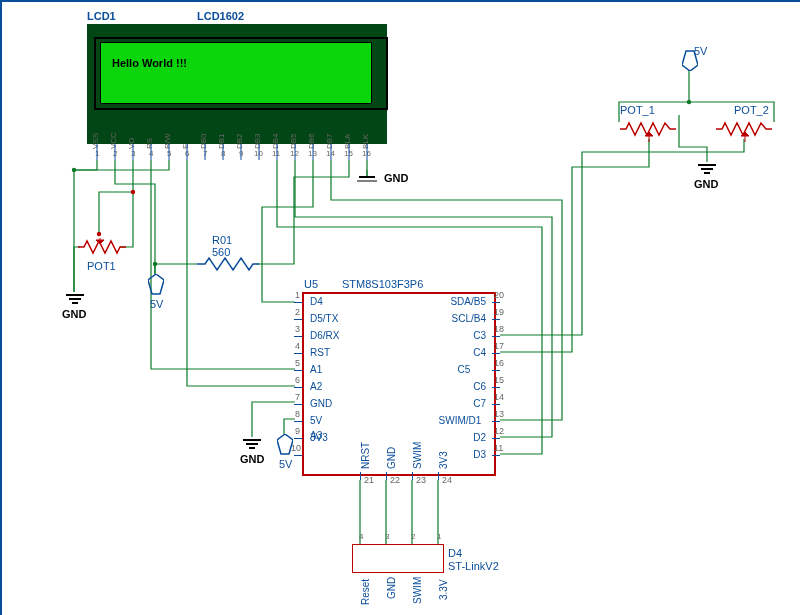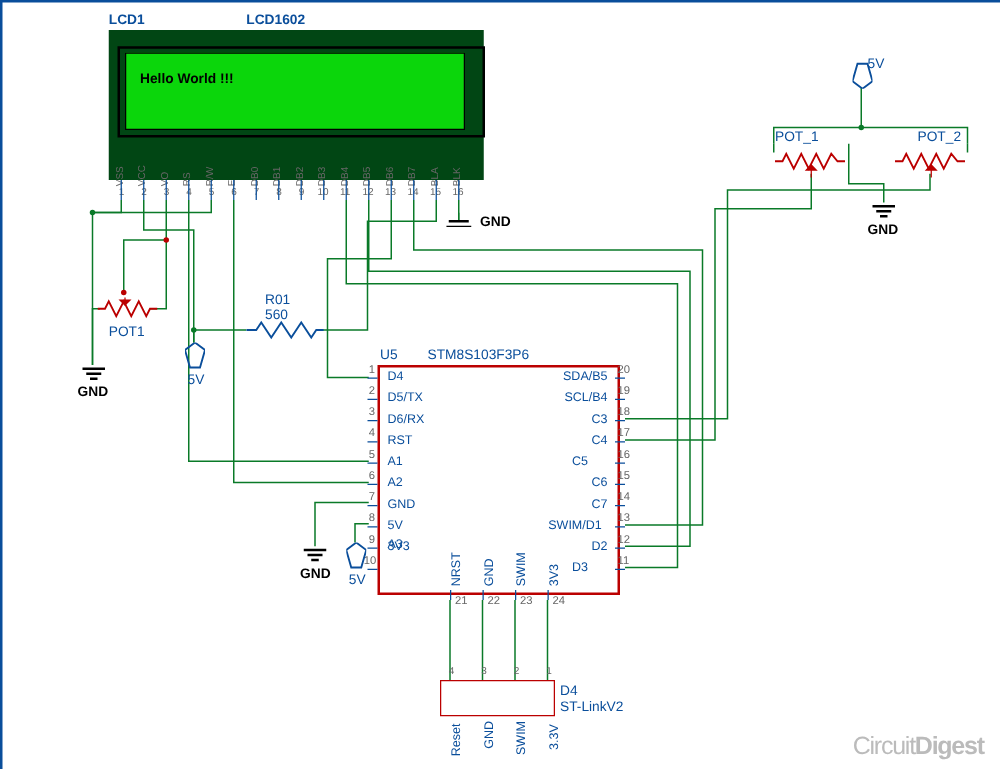--- a/index.html
+++ b/index.html
@@ -270,21 +270,21 @@
       <span class="mcu-pin-num" style="left:492px; top:390px">14</span>
       <span class="mcu-lbl" style="left:440px; top:396px; text-align:right; width:44px">C7</span>
     <div class="mcu-stub" style="left:490px; top:419px"></div>
       <span class="mcu-pin-num" style="left:492px; top:407px">13</span>
       <span class="mcu-lbl" style="left:432px; top:413px; text-align:center; width:52px">SWIM/D1</span>
     <div class="mcu-stub" style="left:490px; top:436px"></div>
       <span class="mcu-pin-num" style="left:492px; top:424px">12</span>
       <span class="mcu-lbl" style="left:440px; top:430px; text-align:right; width:44px">D2</span>
     <div class="mcu-stub" style="left:490px; top:453px"></div>
       <span class="mcu-pin-num" style="left:492px; top:441px">11</span>
-      <span class="mcu-lbl" style="left:440px; top:447px; text-align:center; width:44px">D3</span>
+      <span class="mcu-lbl" style="left:440px; top:447px; text-align:right; width:44px">D3</span>
   </div>
 
   <div>
     <div class="mcu-stub-v" style="left:358px; top:470px"></div>
       <span class="mcu-pin-num" style="left:362px; top:473px">21</span>
       <span class="mcu-lbl" style="left:358px; top:467px; transform:rotate(-90deg); transform-origin:left top">NRST</span>
     <div class="mcu-stub-v" style="left:384px; top:470px"></div>
       <span class="mcu-pin-num" style="left:388px; top:473px">22</span>
       <span class="mcu-lbl" style="left:384px; top:467px; transform:rotate(-90deg); transform-origin:left top">GND</span>
     <div class="mcu-stub-v" style="left:410px; top:470px"></div>
@@ -338,14 +338,13 @@
   <span class="pin-num" style="left:383px; top:530px">3</span>
   <span class="pin-num" style="left:409px; top:530px">2</span>
   <span class="pin-num" style="left:435px; top:530px">1</span>
   <div class="label blue-label" style="left:446px; top:545px">D4</div>
   <div class="label blue-label" style="left:446px; top:558px">ST-LinkV2</div>
   <span class="mcu-lbl" style="left:358px; top:603px; transform:rotate(-90deg); transform-origin:left top">Reset</span>
   <span class="mcu-lbl" style="left:384px; top:597px; transform:rotate(-90deg); transform-origin:left top">GND</span>
   <span class="mcu-lbl" style="left:410px; top:602px; transform:rotate(-90deg); transform-origin:left top">SWIM</span>
   <span class="mcu-lbl" style="left:436px; top:598px; transform:rotate(-90deg); transform-origin:left top">3.3V</span>
 
-  <div class="watermark"><span>Circuit</span><b>Digest</b></div>
 </div>
 
 </body></html>

